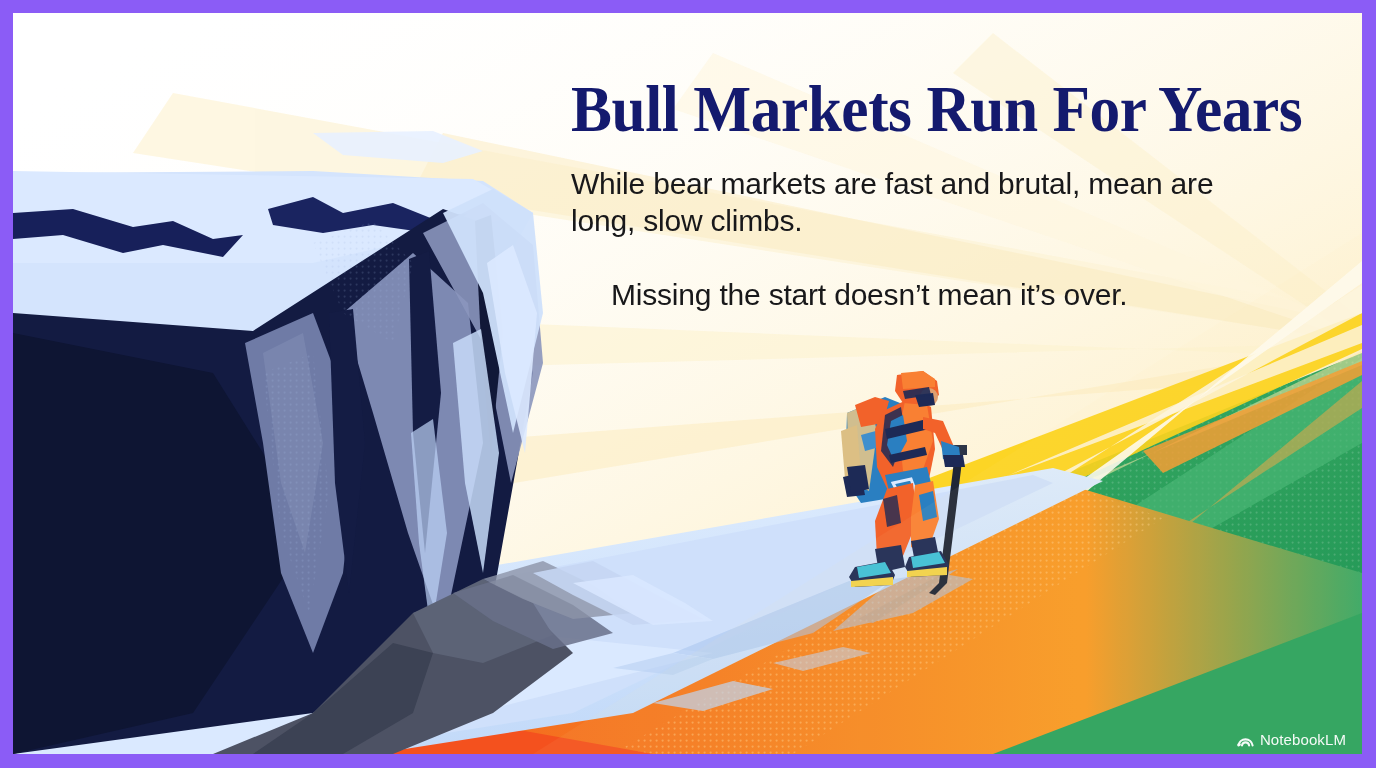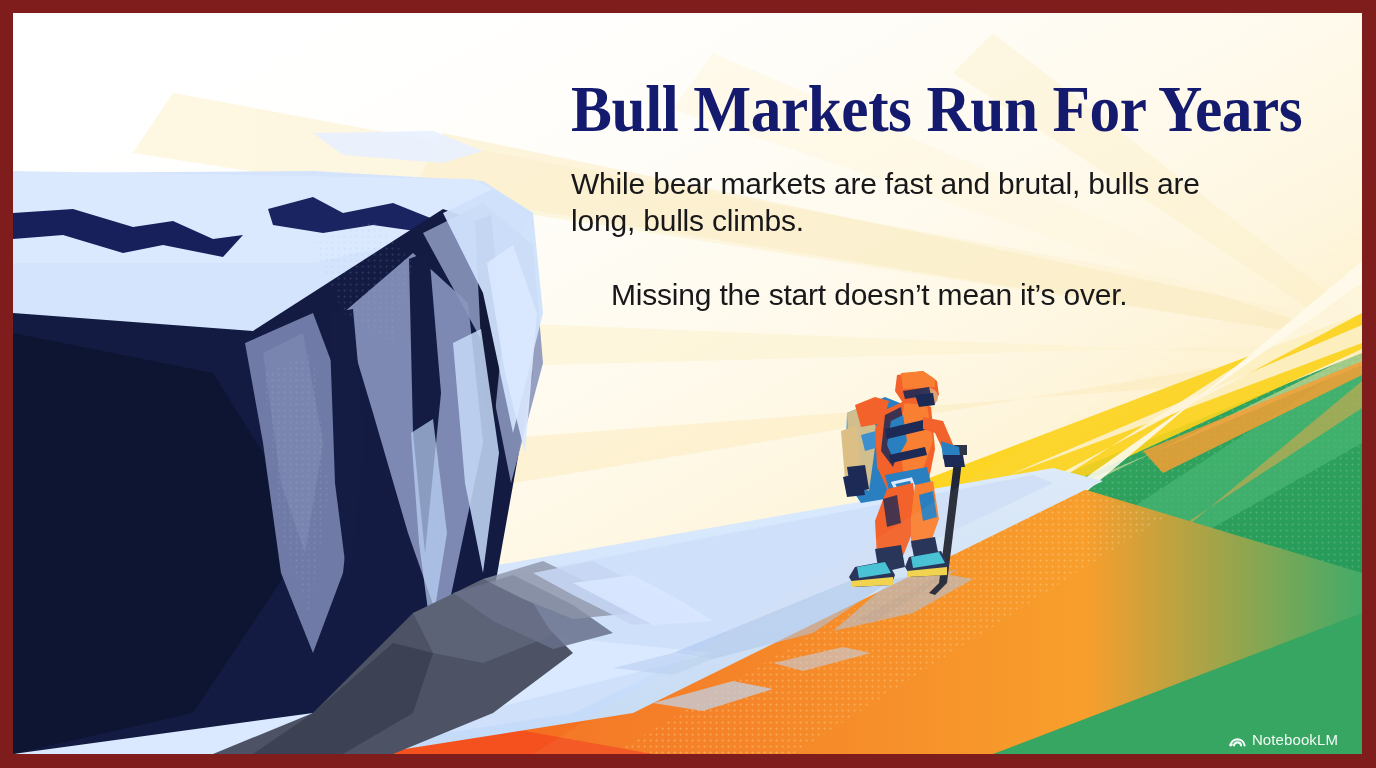--- a/index.html
+++ b/index.html
@@ -12,21 +12,21 @@
     height: 768px;
     overflow: hidden;
     font-family: "Liberation Sans", sans-serif;
   }
 
   
   .slide {
     position: relative;
     width: 1376px;
     height: 768px;
-    background: #7f1d1d;
+    background: #8b5cf6;
     box-sizing: border-box;
     padding: 13px 14px 14px 13px;
     overflow: hidden;
   }
   .canvas {
     position: relative;
     width: 100%;
     height: 100%;
     background: #ffffff;
     overflow: hidden;
@@ -68,21 +68,21 @@
     line-height: 1.23;
     color: #18181a;
     letter-spacing: -0.2px;
   }
   .para-1 { margin-top: 22px; width: 650px; }
   .para-2 { margin-top: 38px; width: 660px; margin-left: 40px; }
 
   
   .watermark {
     position: absolute;
-    right: 24px;
+    right: 16px;
     bottom: 6px;
     display: flex;
     align-items: center;
     gap: 6px;
     z-index: 60;
     opacity: 0.95;
   }
   .watermark .wm-label {
     font-family: "Liberation Sans", sans-serif;
     font-size: 15px;
@@ -297,21 +297,21 @@
           <path d="M80,186 L108,181 L114,192 L82,197 Z" fill="#3ec0d8"></path>
           <path d="M76,200 L116,196 L116,204 L76,206 Z" fill="#f2d24a"></path>
         </g>
       </g>
 
       <polygon points="1349,220 1349,741 520,741" fill="#fde9b0" opacity="0.06"></polygon>
     </svg>
 
     <div class="textblock">
       <h1 class="title">Bull Markets Run For Years</h1>
-      <p class="para para-1">While bear markets are fast and brutal, bulls are long, bulls climbs.</p>
+      <p class="para para-1">While bear markets are fast and brutal, mean are long, slow climbs.</p>
       <p class="para para-2">Missing the start doesn’t mean it’s over.</p>
     </div>
 
     <div class="watermark">
       <svg class="wm-icon" width="17" height="15" viewBox="0 0 17 15">
         <path d="M1.4 13.4 A7.2 7.2 0 0 1 15.6 13.4" fill="none" stroke="#ffffff" stroke-width="2.1" stroke-linecap="round"></path>
         <path d="M5.0 13.4 A3.6 3.6 0 0 1 12.1 13.4" fill="none" stroke="#ffffff" stroke-width="2.1" stroke-linecap="round"></path>
         <circle cx="2.1" cy="12.6" r="1.7" fill="#ffffff"></circle>
       </svg>
       <span class="wm-label">NotebookLM</span>

